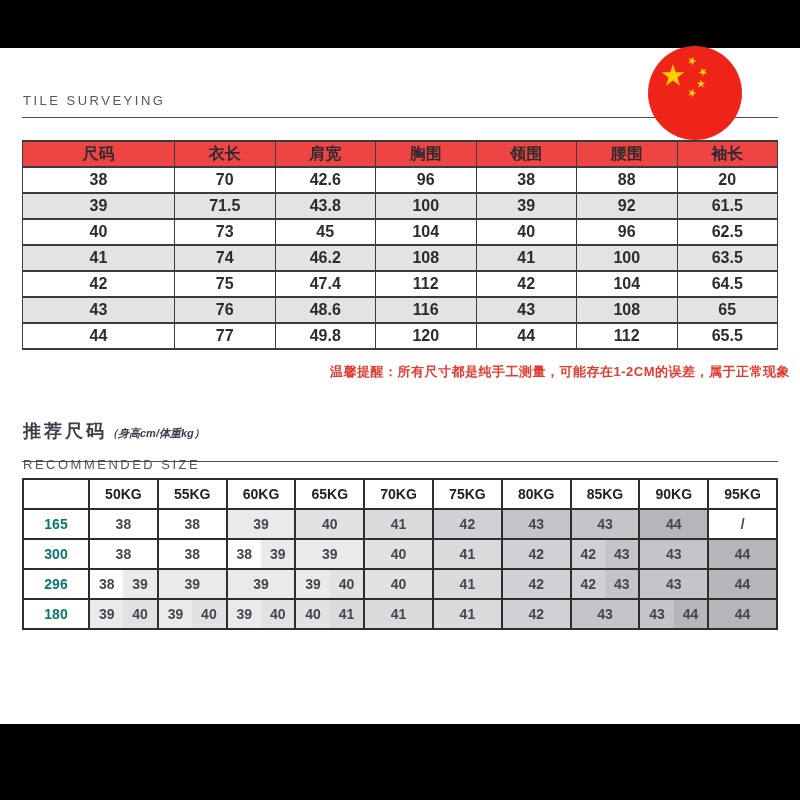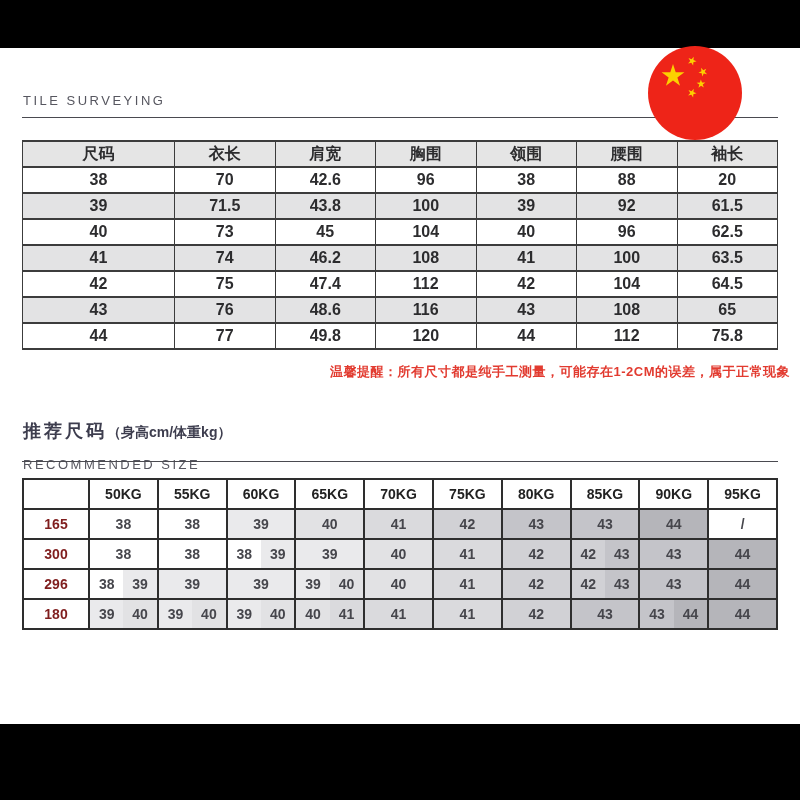--- a/index.html
+++ b/index.html
@@ -8,52 +8,52 @@
     font-family:"Liberation Sans","DejaVu Sans",sans-serif;
     -webkit-font-smoothing:antialiased;
   }
   .stage{position:relative;width:800px;height:800px;background:#ffffff;}
   .bar{position:absolute;left:0;width:800px;background:#000;}
   .bar.top{top:0;height:48px;}
   .bar.bottom{top:724px;height:76px;}
 
   .sec-title{position:absolute;left:23px;}
   .title-zh{font-size:18px;font-weight:bold;color:#3d3d4e;letter-spacing:3px;line-height:1;}
-  .title-suffix{font-size:14px;font-weight:bold;color:#3d3d4e;letter-spacing:0;}
+  .title-suffix{font-size:11px;font-weight:bold;color:#3d3d4e;letter-spacing:0;font-style:italic;}
   .title-en{font-size:13px;color:#56565f;letter-spacing:2.5px;margin-top:18px;line-height:1;}
   .rule{position:absolute;left:22px;width:756px;border-top:1px solid #4a4a50;}
 
   table{border-collapse:collapse;table-layout:fixed;position:absolute;left:22px;width:756px;}
   
   #t1{top:140px;}
   #t1 th,#t1 td{
     border-left:1px solid #3c3c3c;border-right:1px solid #3c3c3c;
     border-top:2px solid #3c3c3c;border-bottom:2px solid #3c3c3c;
     text-align:center;vertical-align:middle;height:24px;padding:0;
     font-size:16px;color:#2c2c2e;
   }
-  #t1 th{background:#e5e5e5;font-weight:bold;font-size:16px;}
+  #t1 th{background:#ef4444;font-weight:bold;font-size:16px;}
   #t1 tr.shade td{background:#e3e3e4;}
   #t1 td{font-weight:600;}
   #t1 col.c0{width:152px;}
 
   .note{
     position:absolute;top:363px;left:0;width:790px;text-align:right;
     font-size:13px;font-weight:bold;letter-spacing:0.5px;
   }
 
   
   #t2{top:478px;}
   #t2 th,#t2 td{
     border:2px solid #2e2e2e;
     text-align:center;vertical-align:middle;height:28px;padding:0;
     font-size:14px;
   }
   #t2 thead th{background:#ffffff;font-weight:bold;color:#222;font-size:14px;}
-  #t2 tbody th{background:#ffffff;font-weight:bold;color:#7f1d1d;font-size:14px;}
+  #t2 tbody th{background:#ffffff;font-weight:bold;color:#0f766e;font-size:14px;}
   #t2 td{color:#46464c;font-weight:600;}
   #t2 col.hcol{width:66px;}
   #t2 .split{display:flex;width:100%;height:28px;}
   #t2 .split span{flex:1;display:flex;align-items:center;justify-content:center;}
 
   
   .flag{position:absolute;left:648px;top:46px;width:94px;height:94px;}
 </style>
 </head>
 <body>
@@ -143,21 +143,21 @@
           <td>108</td>
           <td>65</td>
         </tr>
         <tr>
           <td>44</td>
           <td>77</td>
           <td>49.8</td>
           <td>120</td>
           <td>44</td>
           <td>112</td>
-          <td>75.8</td>
+          <td>65.5</td>
         </tr>
       </tbody>
   </table>
 
   <div class="note" style="color: rgb(226, 59, 48);">温馨提醒：所有尺寸都是纯手工测量，可能存在1-2CM的误差，属于正常现象</div>
 
   <div class="sec-title" style="top:422px;">
     <div class="title-zh">
       <span>推荐尺码</span><span class="title-suffix">（身高cm/体重kg）</span>
     </div>

